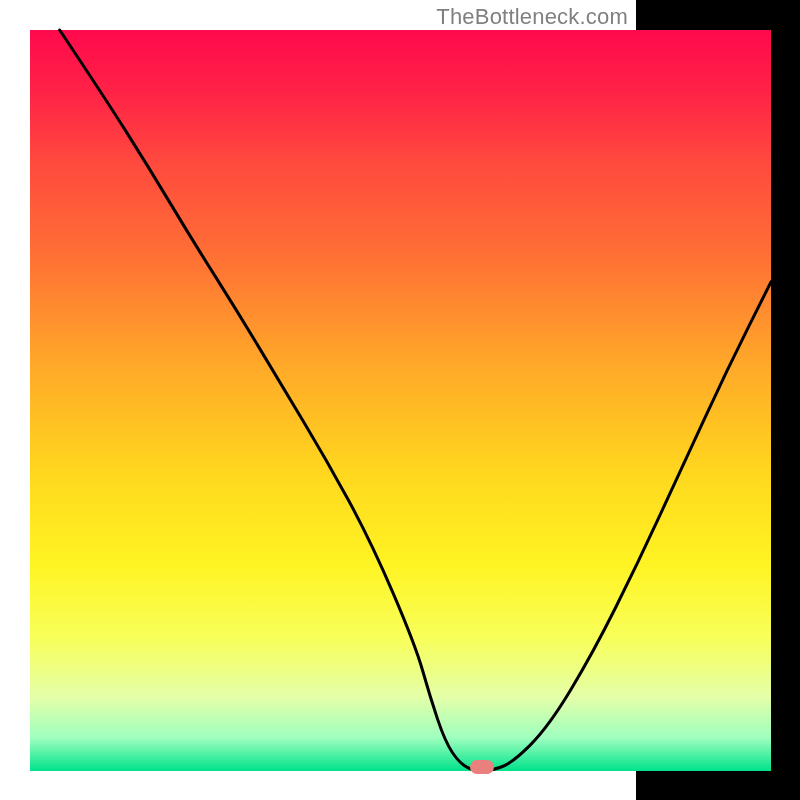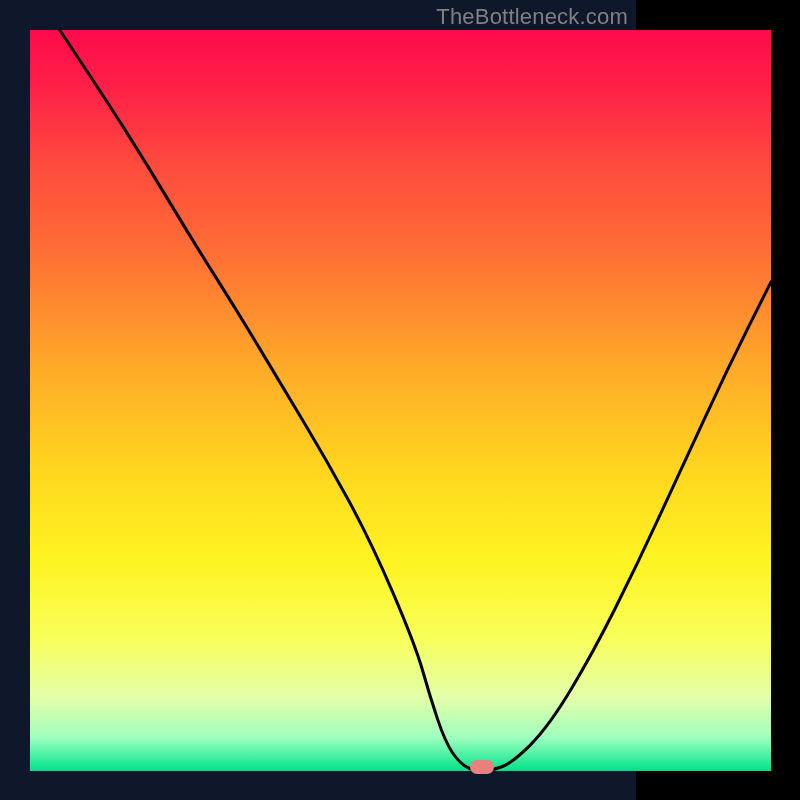--- a/index.html
+++ b/index.html
@@ -8,21 +8,21 @@
     width: 800px;
     height: 800px;
     overflow: hidden;
     background: #000;
     font-family: Arial, Helvetica, sans-serif;
   }
   .outer {
     position: relative;
     width: 636px;
     height: 800px;
-    background: #0f172a;
+    background: #ffffff;
   }
   .plot {
     position: absolute;
   }
   .attribution {
     position: absolute;
     top: 4px;
     right: 8px;
     color: #808080;
     font-size: 22px;

